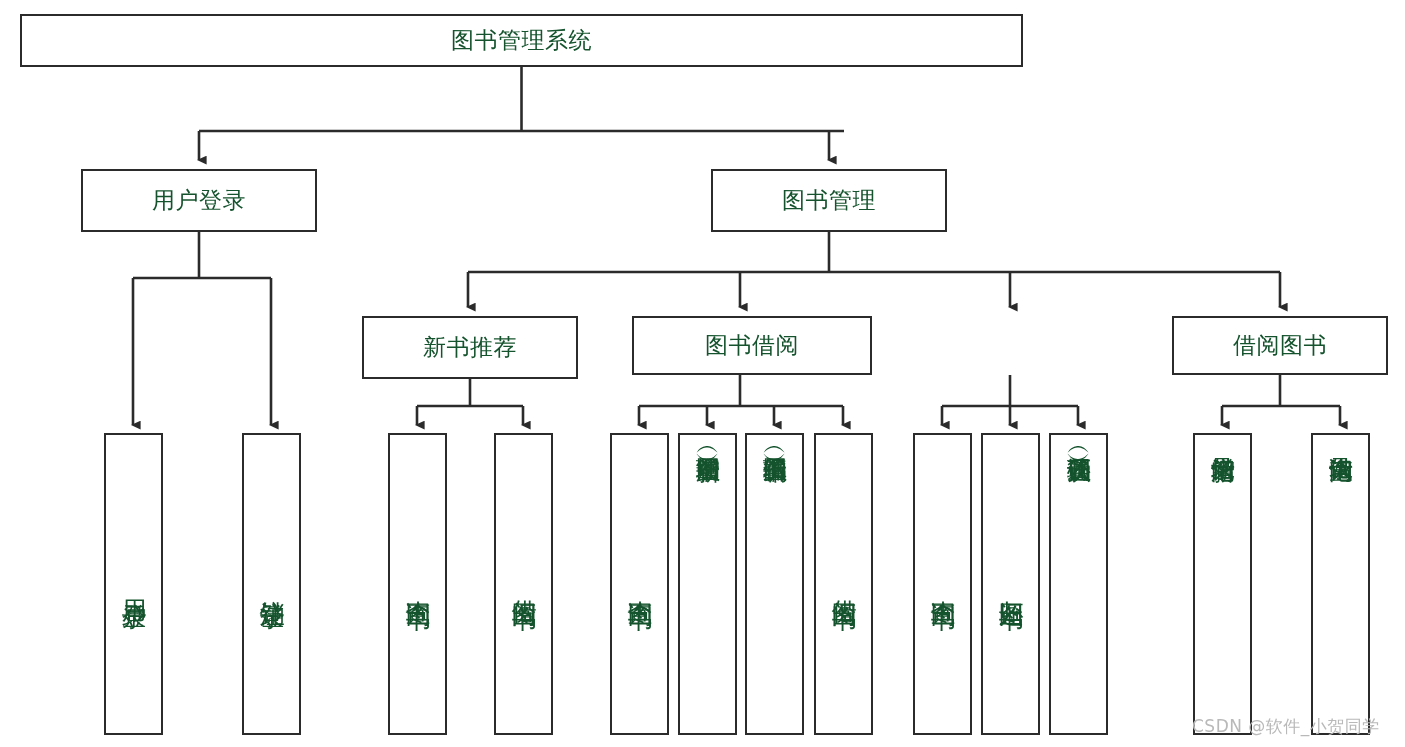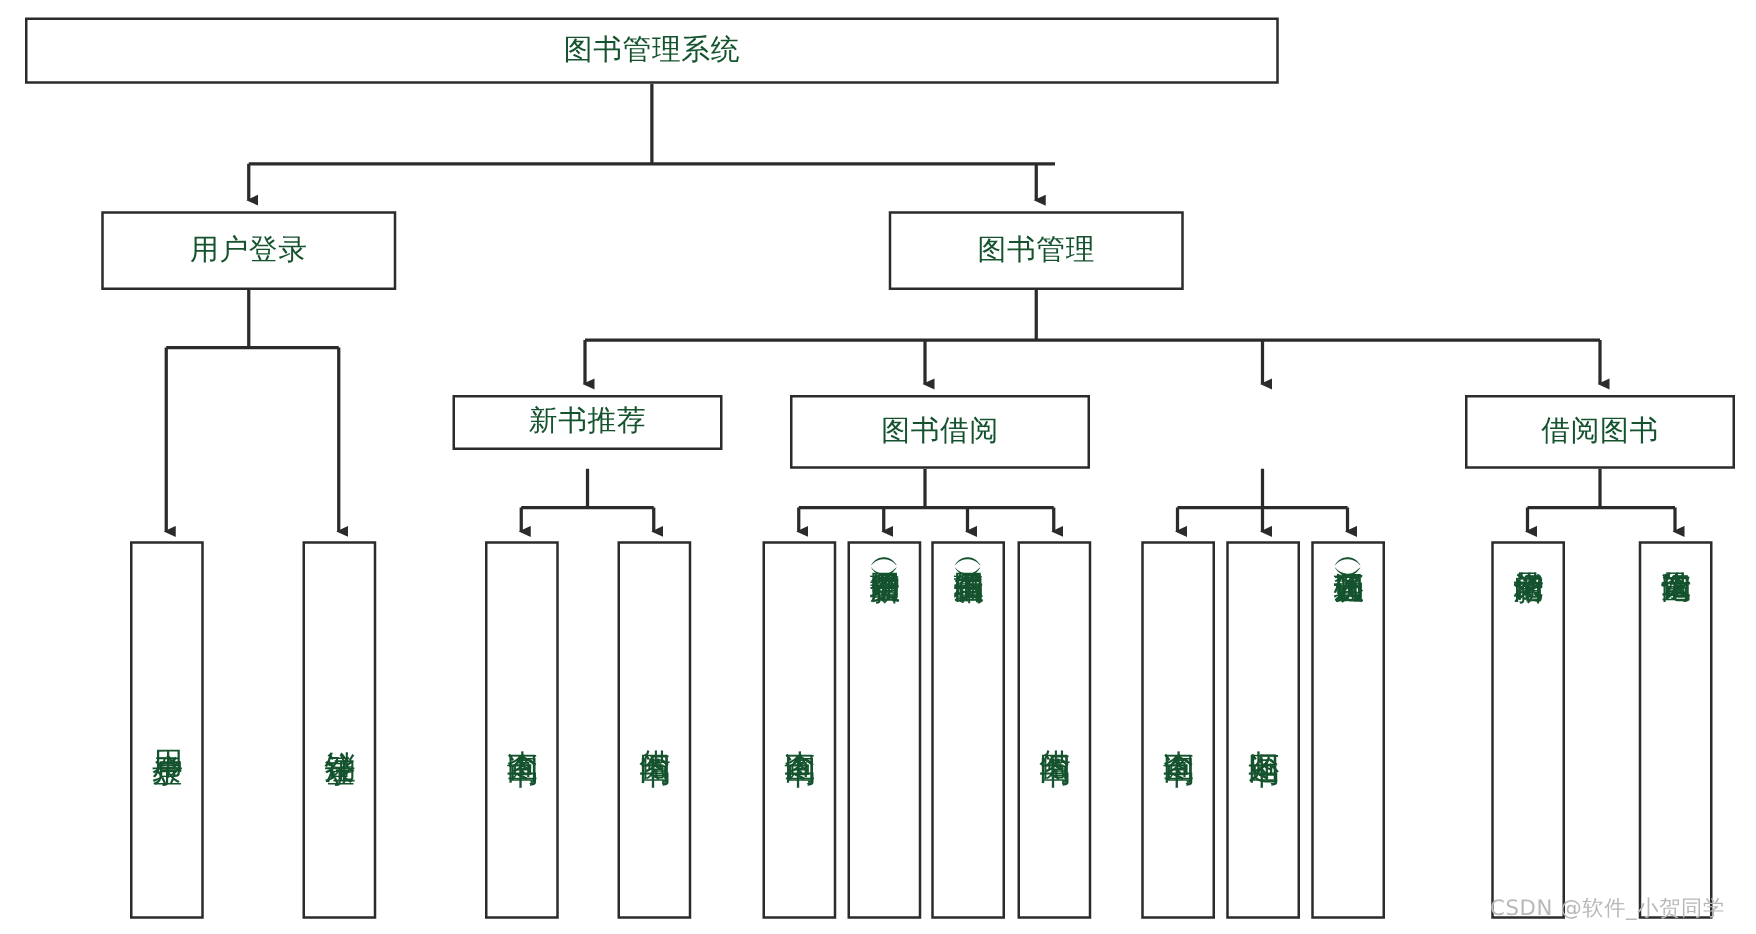--- a/index.html
+++ b/index.html
@@ -146,21 +146,21 @@
   </div>
 
   <div class="node h" style="left:81px; top:169px; width:236px; height:63px;">
     <span class="label">用户登录</span>
   </div>
 
   <div class="node h" style="left:711px; top:169px; width:236px; height:63px;">
     <span class="label">图书管理</span>
   </div>
 
-  <div class="node h" style="left:362px; top:316px; width:216px; height:44px;">
+  <div class="node h" style="left:362px; top:316px; width:216px; height:63px;">
     <span class="label">新书推荐</span>
   </div>
 
   <div class="node h" style="left:632px; top:316px; width:240px; height:59px;">
     <span class="label">图书借阅</span>
   </div>
 
 
   <div class="node h" style="left:1172px; top:316px; width:216px; height:59px;">
     <span class="label">借阅图书</span>

